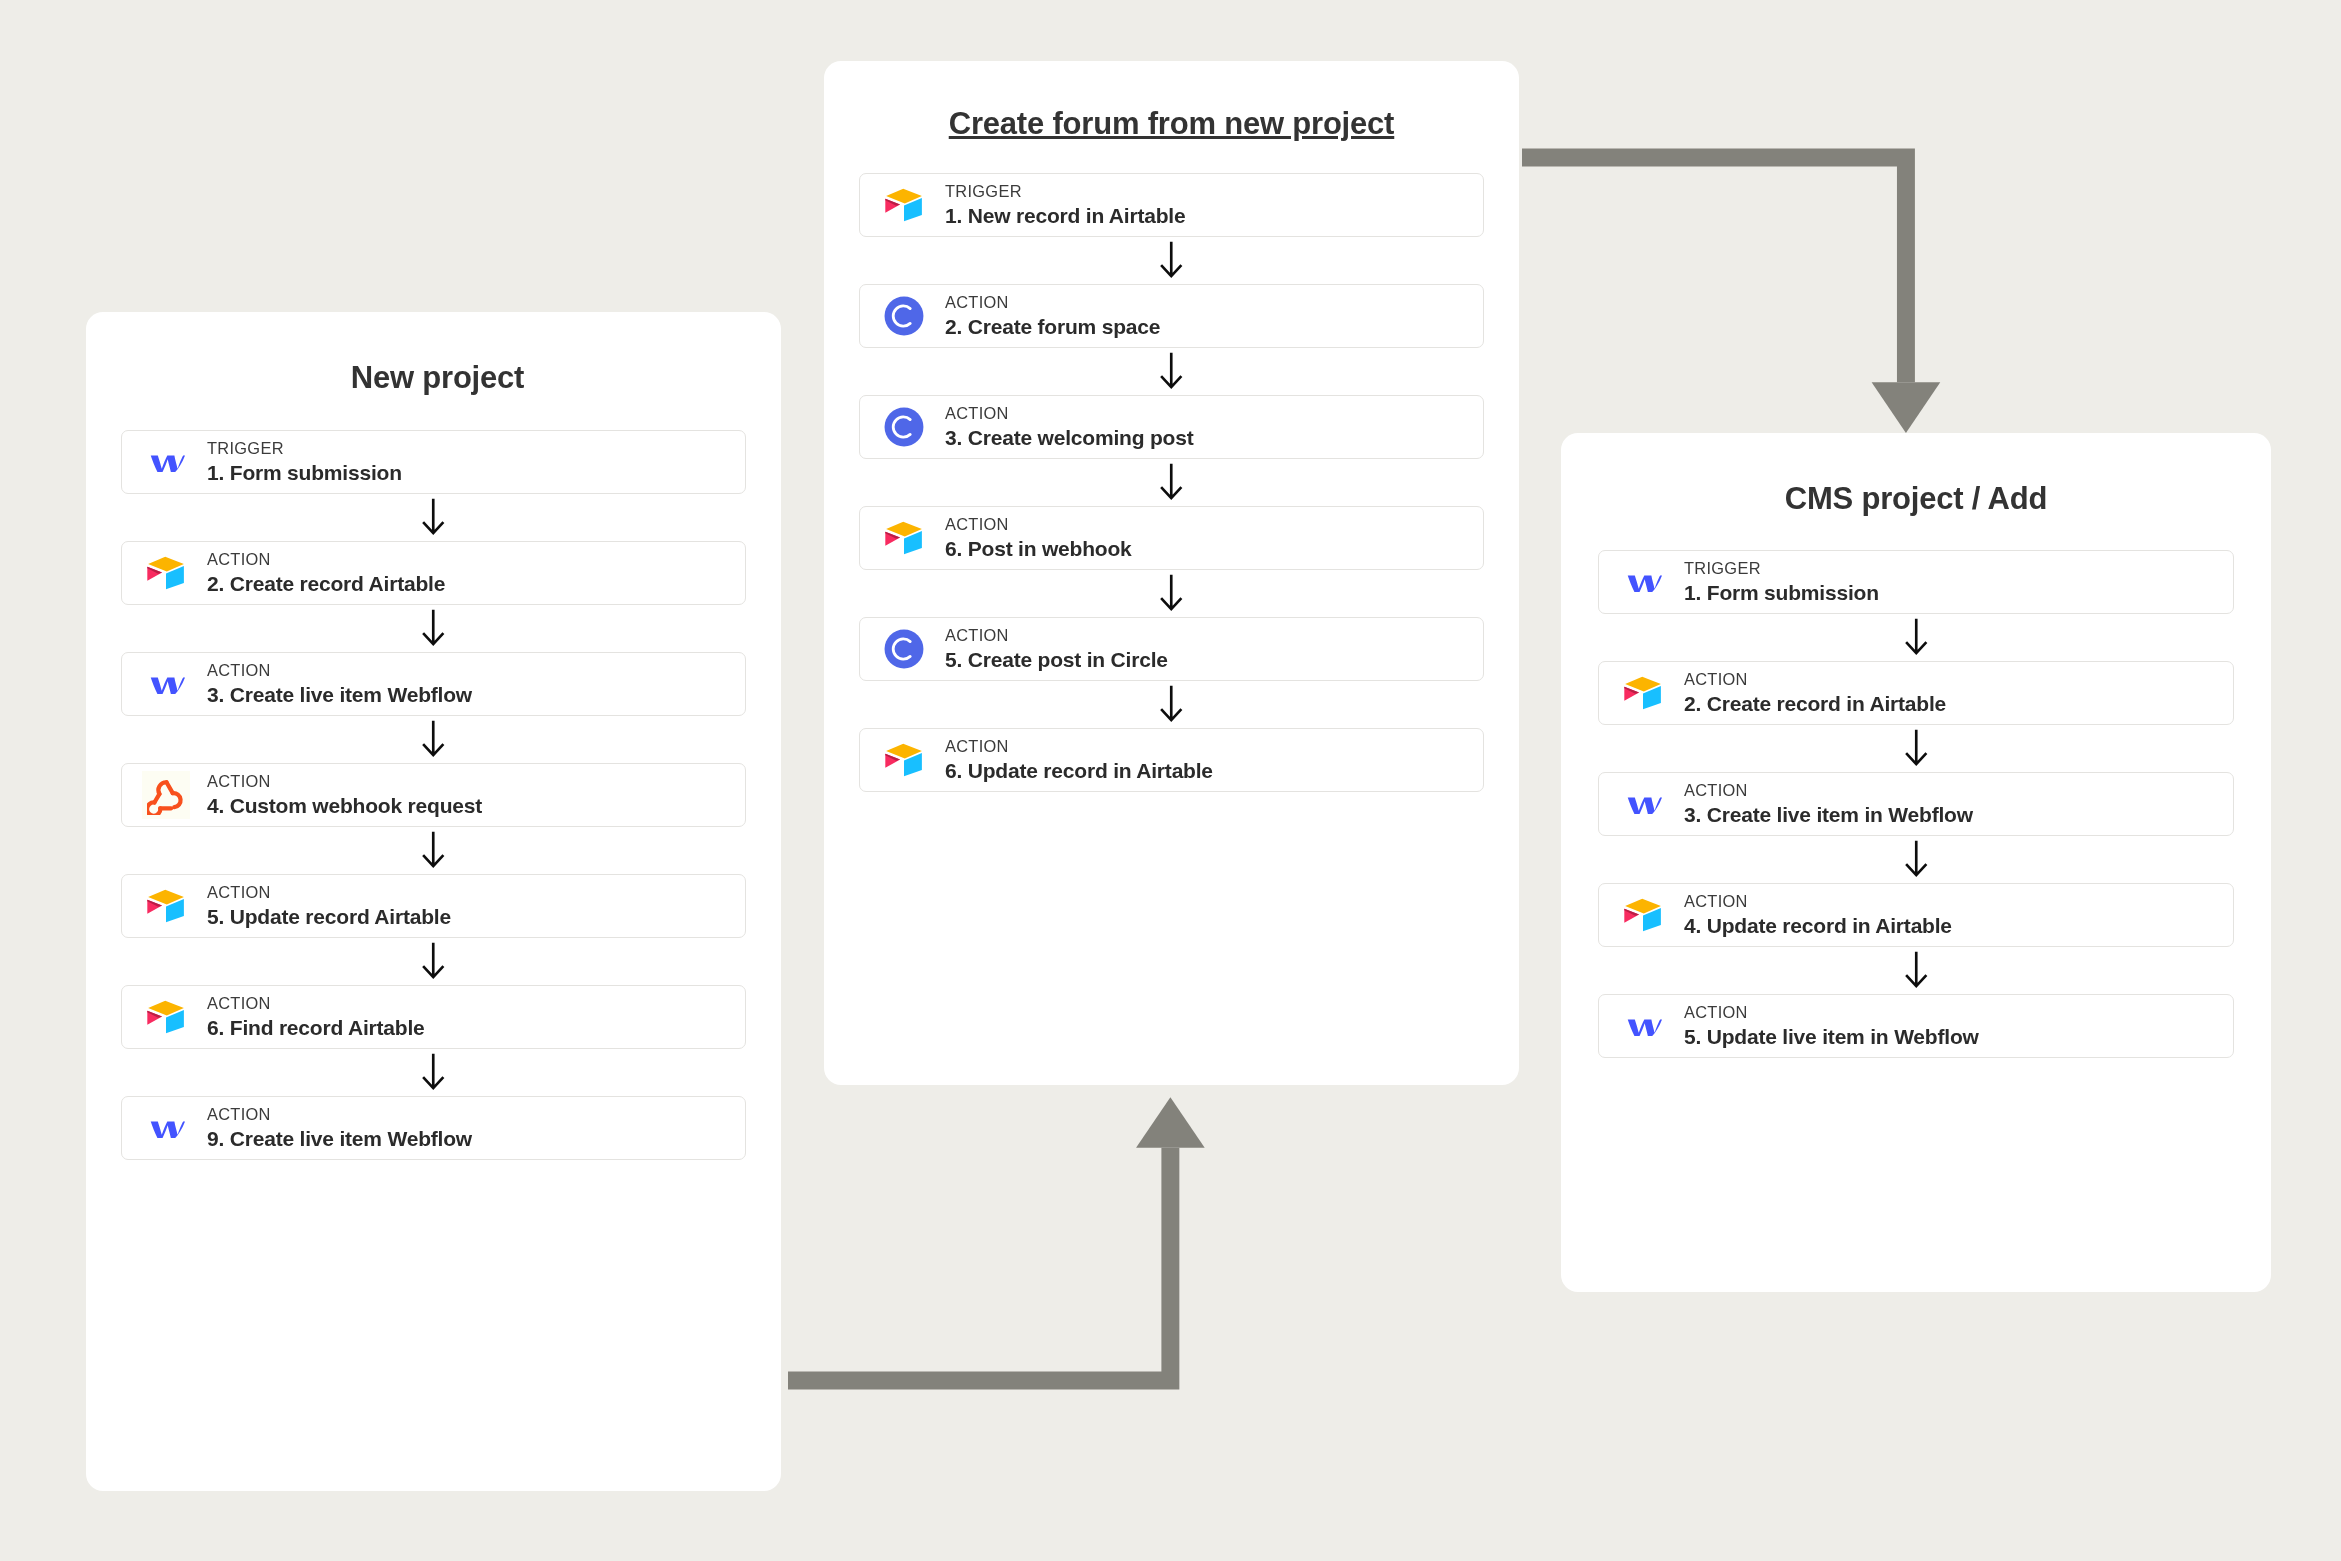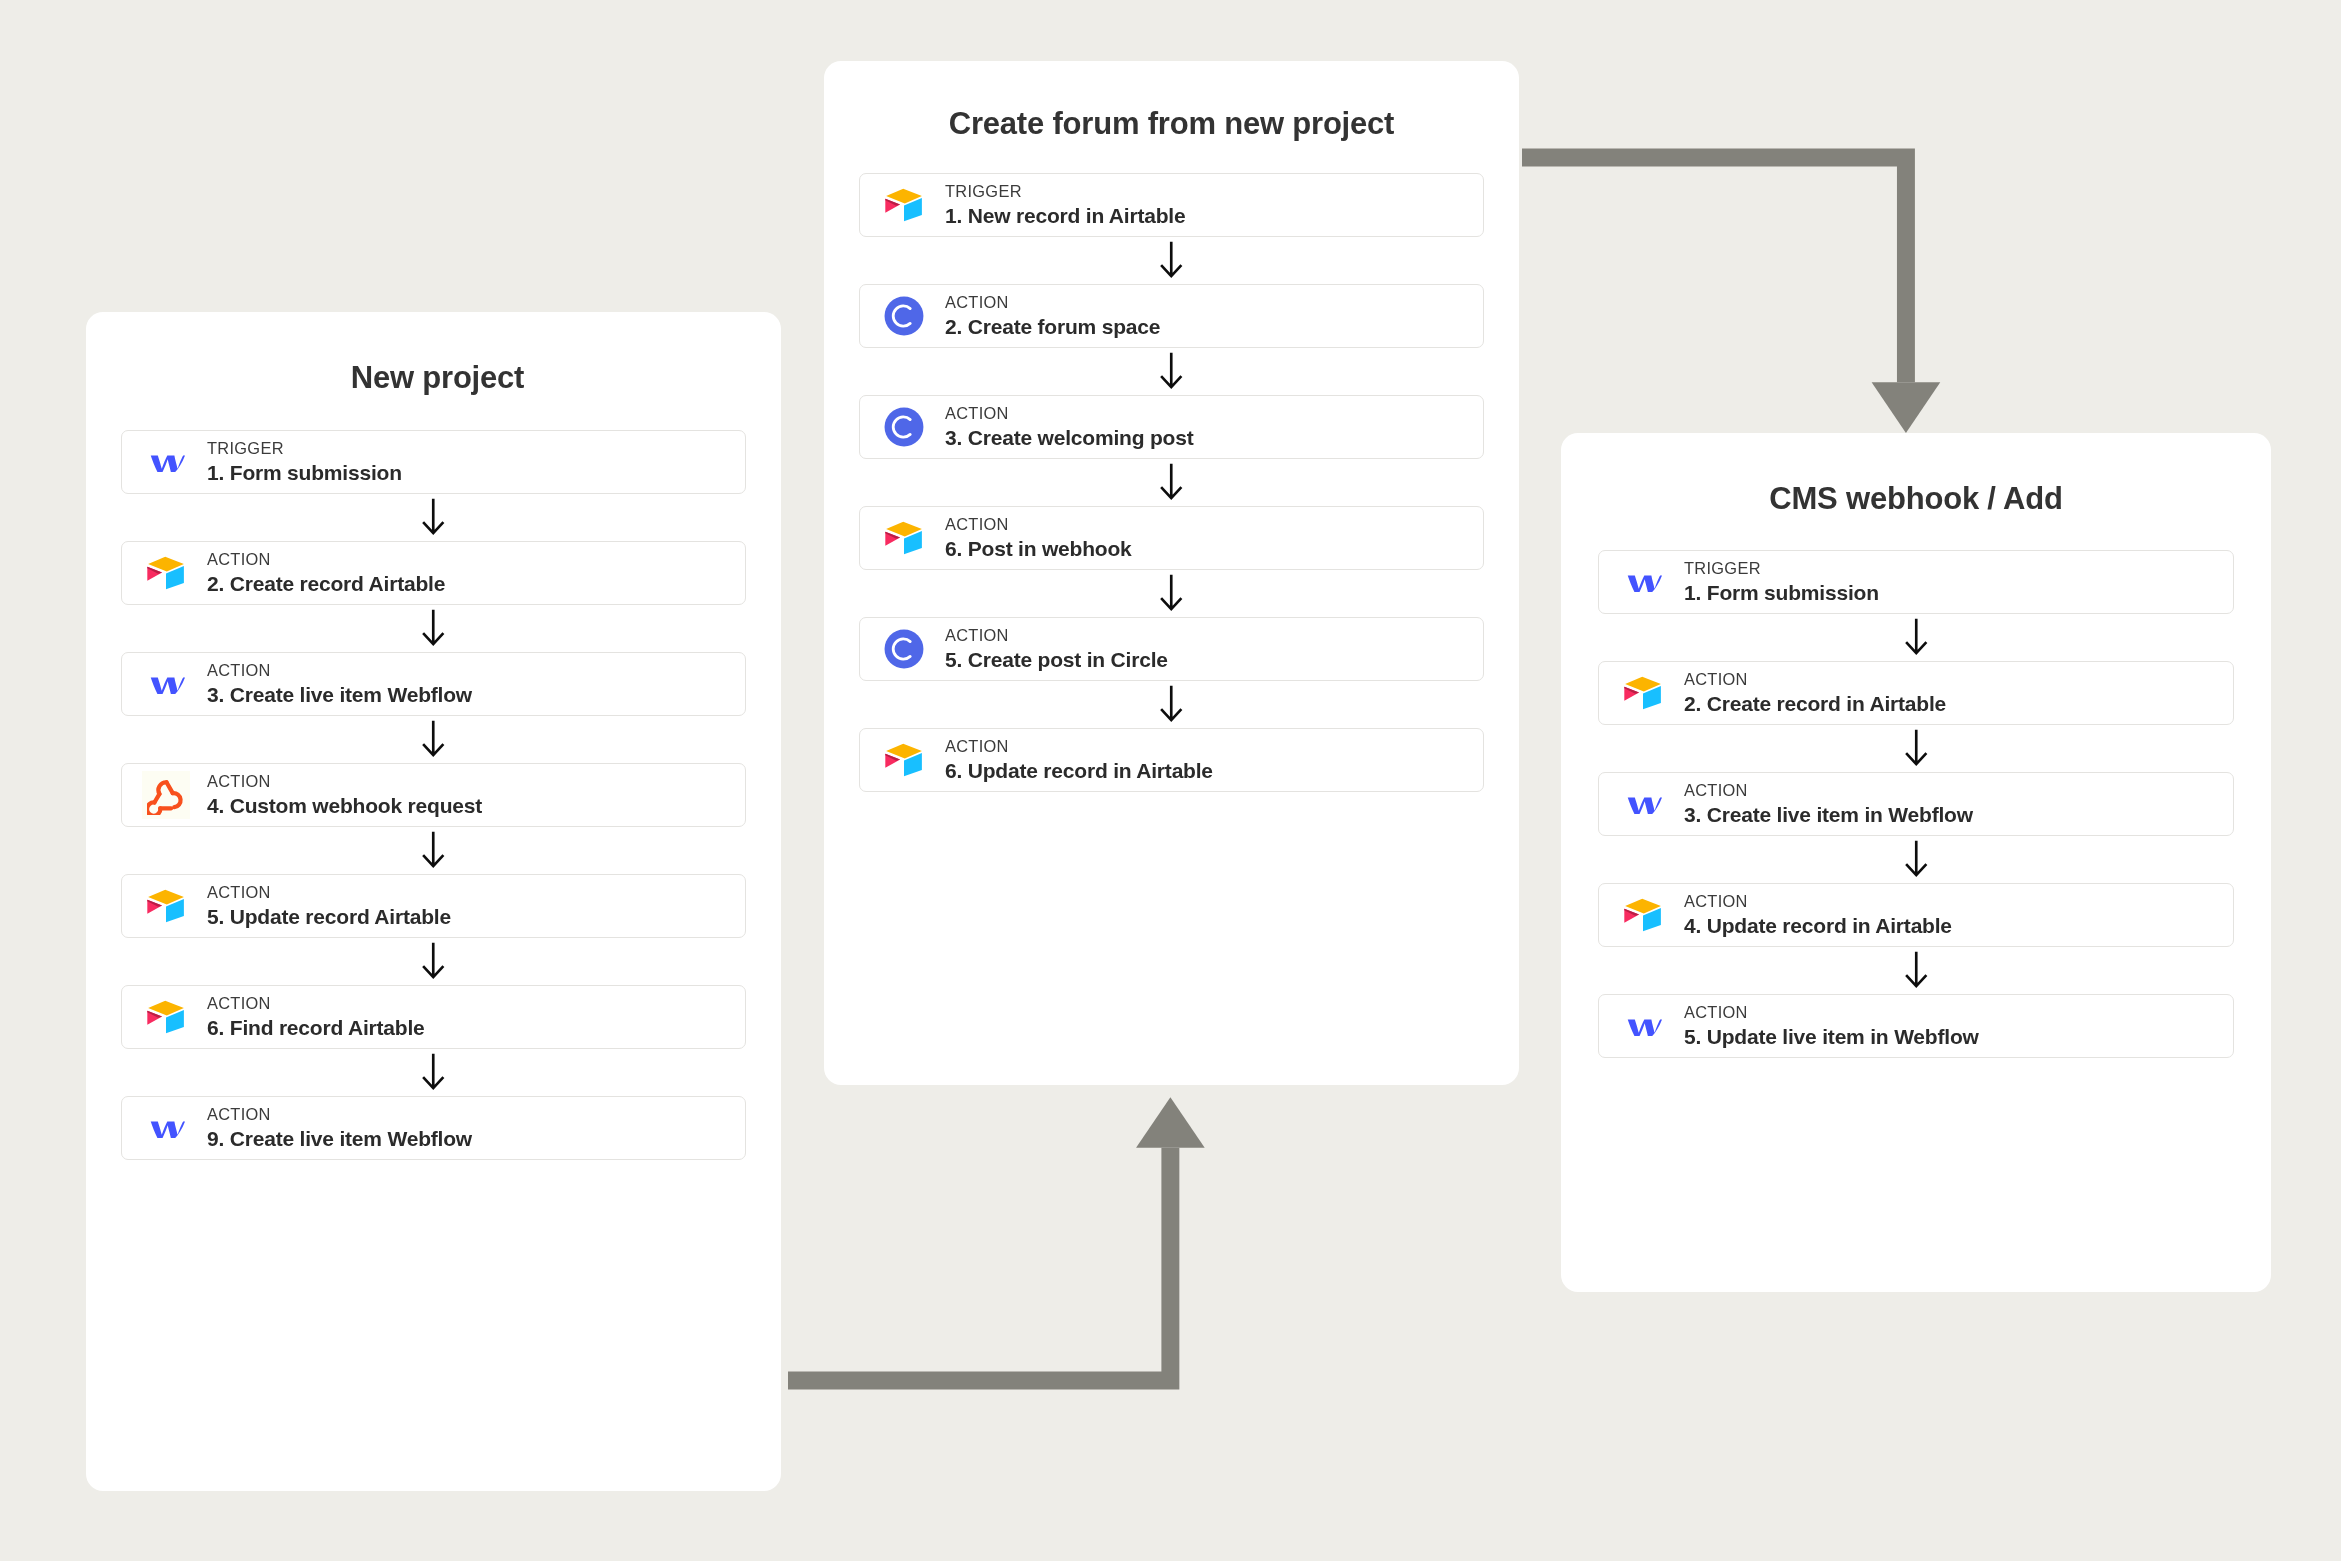--- a/index.html
+++ b/index.html
@@ -253,21 +253,21 @@
         <span class="step-text">
           <span class="step-kind">ACTION</span>
           <span class="step-label">9. Create live item Webflow</span>
         </span>
       </div>
 
     </div>
   </div>
 
   <div class="panel" style="left:824px; top:61px; width:695px; height:1024px;">
-    <div class="panel-title" style="margin-top:45px;">Create forum from new project</div>
+    <div class="panel-title" style="margin-top:45px;text-decoration:underline;">Create forum from new project</div>
     <div class="steps" style="margin:31px 35px 0 35px;">
 
       <div class="step-card">
         <span class="step-icon">
           <svg width="42" height="36" viewBox="0 0 54 46">
             <path d="M26 2 L50 11.5 L28 21 L4 11.5 Z" fill="#fcb400"></path>
             <path d="M3 15 L22 22.5 L3 33 Z" fill="#f82b60"></path>
             <path d="M22 22.5 L3 15 L3 17 L17 24 Z" fill="#ba1e45"></path>
             <path d="M27 23.5 L50 14 L50 36 L27 44 Z" fill="#18bfff"></path>
           </svg>
@@ -374,21 +374,21 @@
         <span class="step-text">
           <span class="step-kind">ACTION</span>
           <span class="step-label">6. Update record in Airtable</span>
         </span>
       </div>
 
     </div>
   </div>
 
   <div class="panel" style="left:1561px; top:433px; width:710px; height:859px;">
-    <div class="panel-title" style="margin-top:48px;">CMS webhook / Add</div>
+    <div class="panel-title" style="margin-top:48px;">CMS project / Add</div>
     <div class="steps" style="margin:33px 37px 0 37px;">
 
       <div class="step-card">
         <span class="step-icon">
           <svg width="41" height="41" viewBox="0 0 52 52">
             <path d="M6 17 C10 17 13 17 15 17 C17 23 19 30 20 34 C22 28 25 21 27 17 C30 17 33 17 36 17
                      C37 23 39 29 40 34 C42 28 45 21 47 17 C48.5 17 49 17 49.5 17
                      C46 26 41 34 37 38 C35 38 33 38 31.5 38 C30 32 28.5 26 27.5 22
                      C26 27 23.5 33 21 38 C19 38 16.5 38 14.5 38 C11 31 8 23 6 17 Z" fill="#4353ff"></path>
           </svg>

